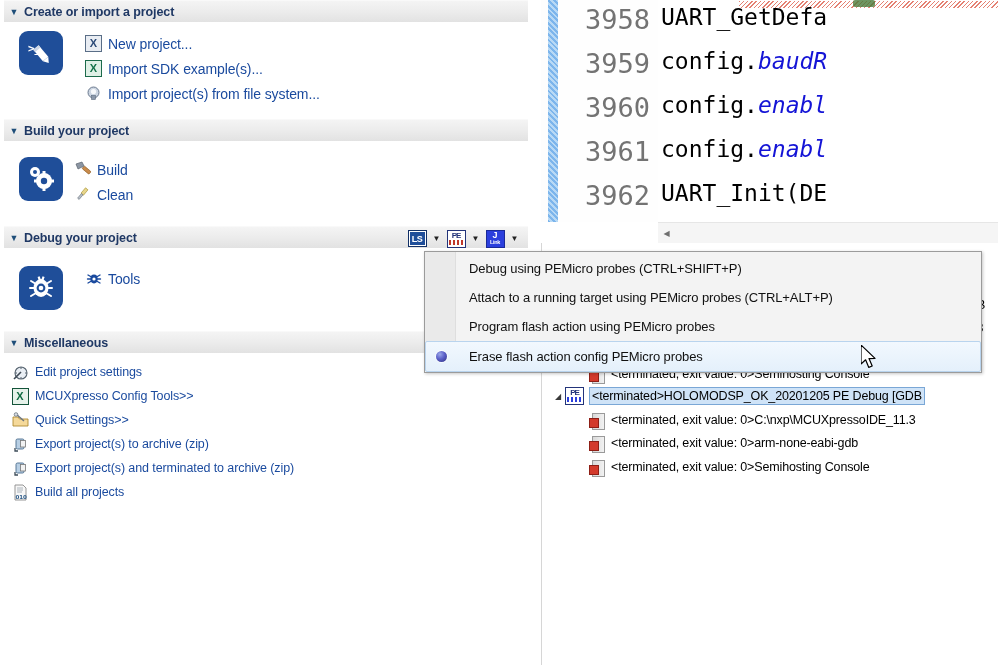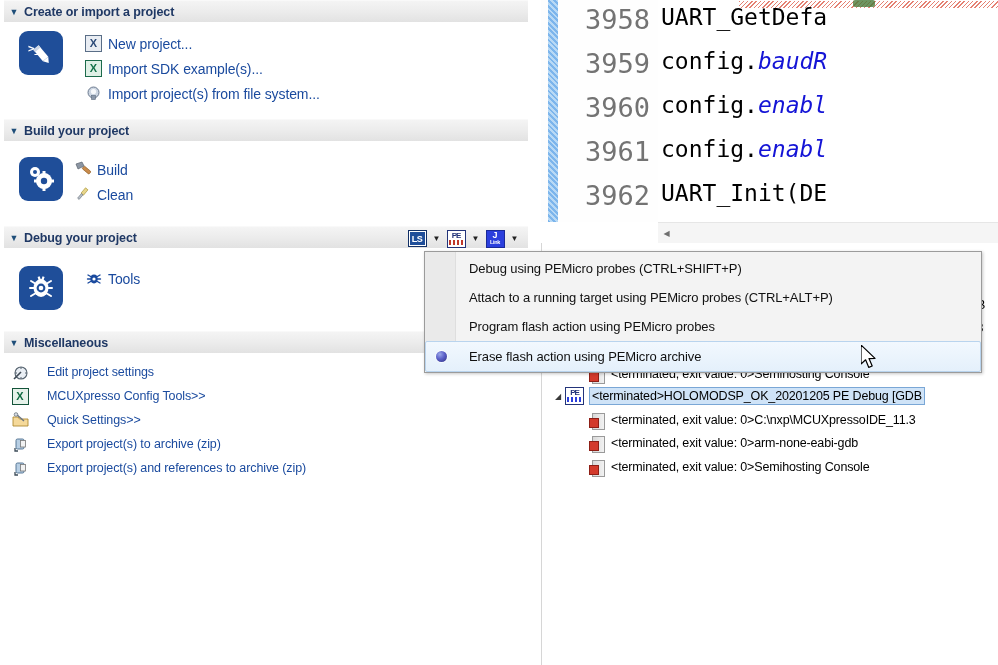--- a/index.html
+++ b/index.html
@@ -71,21 +71,21 @@
   }
   .qrow .qico {
     width: 17px; height: 17px; margin-right: 6px; flex: 0 0 17px;
     display: flex; align-items: center; justify-content: center;
   }
   .qrow .qlabel {
     font-size: 14px; color: #1a4a9e; letter-spacing: -0.1px; white-space: nowrap;
   }
   .qrow.disabled .qlabel { color: #a9b8cc; }
 
-  .misc-row { display: flex; align-items: center; height: 24px; cursor: default; gap: 12px; }
+  .misc-row { display: flex; align-items: center; height: 24px; cursor: default; }
   .misc-row .qico { width: 18px; height: 18px; margin-right: 6px; flex: 0 0 18px;
                     display:flex; align-items:center; justify-content:center; }
   .misc-row .qlabel { font-size: 12.5px; color: #1a4a9e; letter-spacing: -0.1px; white-space: nowrap; }
 
   
   .xbox { width: 15px; height: 15px; border: 1px solid #5a6e87; background: #e9edf3;
           color: #2b4a78; font-size: 11px; font-weight: bold; display:flex;
           align-items:center; justify-content:center; line-height: 1; }
   .xbox.green { border-color: #1c6b4b; background: #dff0e6; color: #14724a; }
   .xbox.dgreen { border-color: #14543a; background: #e6f2ea; color: #0f6b41; }
@@ -406,23 +406,37 @@
       </div>
 
       <div class="misc-row">
         <span class="qico">
           <svg width="17" height="17" viewBox="0 0 17 17">
             <rect x="4" y="3" width="8" height="10" rx="1.5" fill="#b8cfe4" stroke="#4a6c8c" stroke-width=".9"></rect>
             <rect x="8.5" y="4.5" width="5" height="6.5" fill="#f2f2f2" stroke="#777" stroke-width=".8"></rect>
             <path d="M3 12 L3 15 L6 15" fill="none" stroke="#3c4b58" stroke-width="1.3"></path>
           </svg>
         </span>
-        <span class="qlabel">Export project(s) and references to archive (zip)</span>
-      </div>
-
+        <span class="qlabel">Export project(s) and terminated to archive (zip)</span>
+      </div>
+
+      <div class="misc-row">
+        <span class="qico">
+          <svg width="17" height="17" viewBox="0 0 17 17">
+            <path d="M3 1 L11 1 L14 4 L14 16 L3 16 Z" fill="#f7f7f7" stroke="#8a8a8a" stroke-width=".9"></path>
+            <g stroke="#9aa3ad" stroke-width=".8">
+                <line x1="5" y1="4" x2="11" y2="4"></line>
+                <line x1="5" y1="6" x2="11" y2="6"></line>
+                <line x1="5" y1="8" x2="10" y2="8"></line>
+              </g>
+            <text x="3.4" y="15" font-size="5.5" font-family="DejaVu Sans, sans-serif" fill="#2f5d8a" font-weight="bold">010</text>
+          </svg>
+        </span>
+        <span class="qlabel">Build all projects</span>
+      </div>
     </div>
   </div>
 
   <div id="editor">
     <div class="ann-bar"></div>
     <div class="change-bar"></div>
     <div class="gutter">
       <span class="lineno" style="top:6px;">3958</span>
       <span class="lineno" style="top:50px;">3959</span>
       <span class="lineno" style="top:94px;margin-left:20px;">3960</span>
@@ -509,21 +523,21 @@
 
     <div class="menu-item" style="top:60px;">
       <span class="mi-ico"></span>
       <span class="mi-label">Program flash action using PEMicro probes</span>
     </div>
 
     <div class="menu-item highlight" style="top:89px;">
       <span class="mi-ico">
           <span class="bullet"></span>
         </span>
-      <span class="mi-label">Erase flash action using PEMicro archive</span>
+      <span class="mi-label">Erase flash action config PEMicro probes</span>
     </div>
   </div>
 
   <div id="cursor">
     <svg width="20" height="28" viewBox="0 0 20 28">
       <polygon points="0,0 0,19 4.6,14.8 7.8,22.4 11.2,21 8,13.6 14,13.4" fill="#ffffff" stroke="#000000" stroke-width="1.2" stroke-linejoin="round"></polygon>
     </svg>
   </div>
 
 </div>

